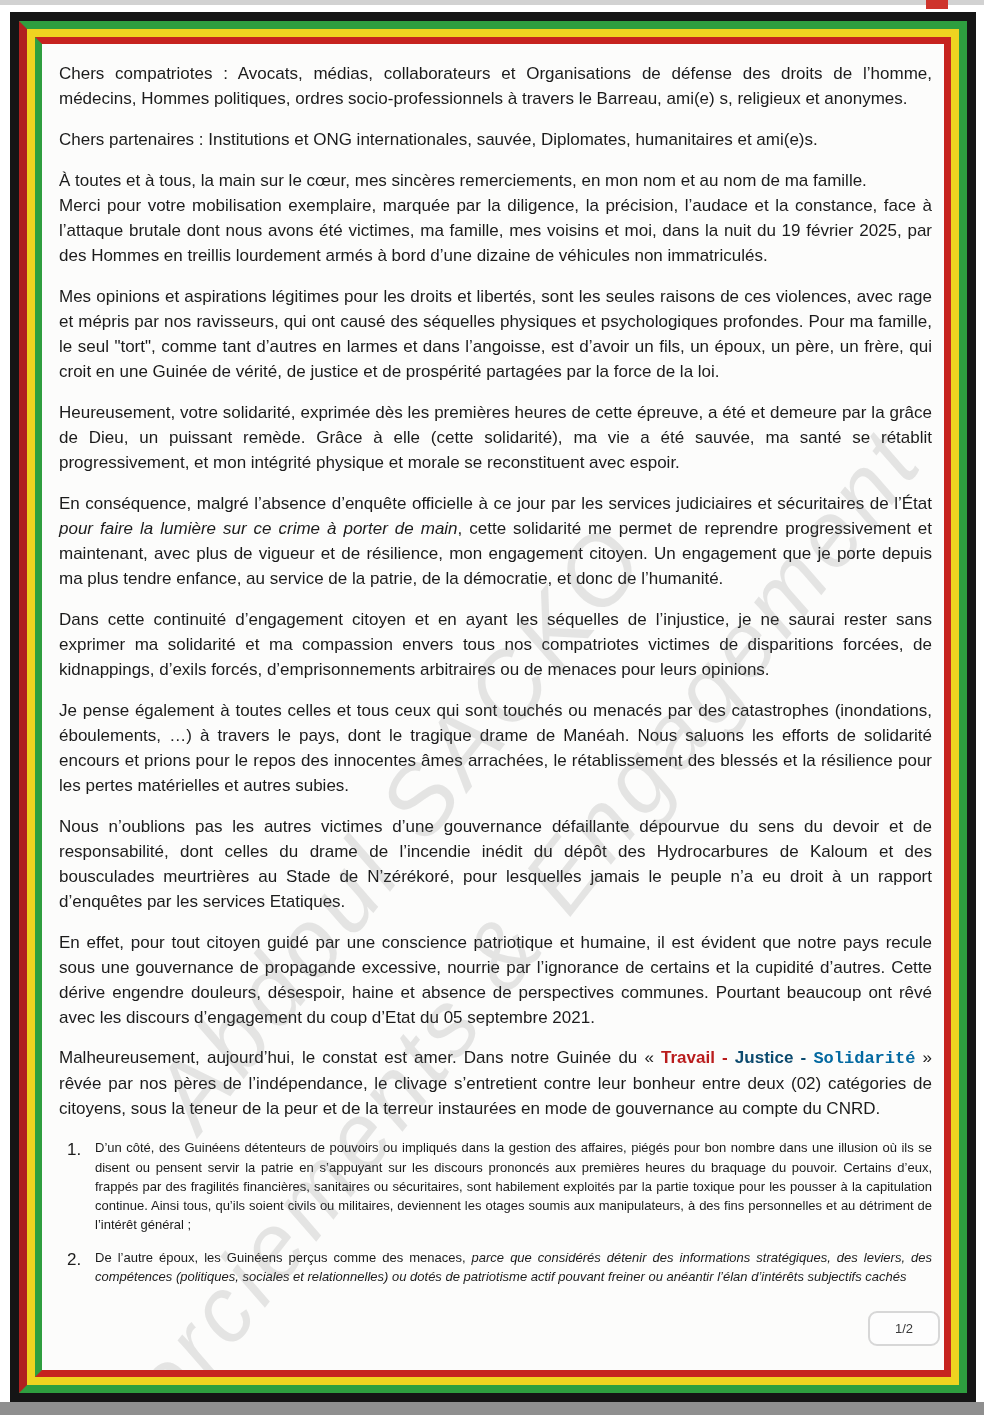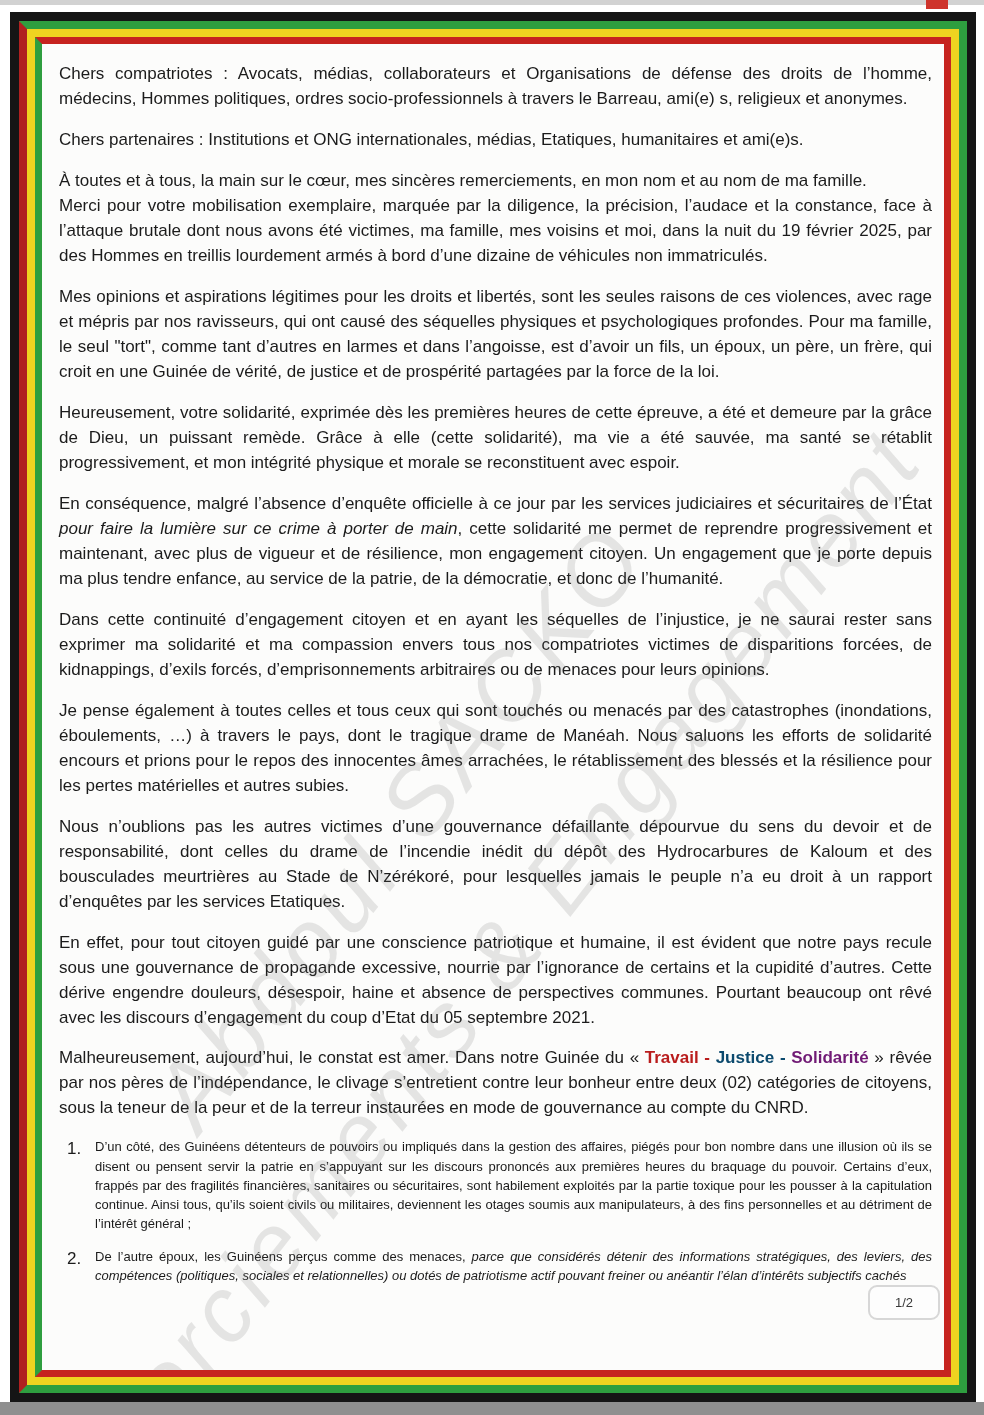--- a/index.html
+++ b/index.html
@@ -33,29 +33,29 @@
   .bold{font-weight:normal;}
 
   .olist{margin:2px 0 0 0;}
   .oli{display:flex;margin:0 0 14px 0;}
   .oli .num{flex:none;width:36px;padding-left:8px;box-sizing:border-box;font-size:17px;line-height:1.47;}
   .oli .litext{flex:1;text-align:justify;white-space:pre-wrap;font-size:13px;line-height:1.47;}
 
   .seg-i{font-style:italic;}
   .seg-red{color:#b91c1c;font-weight:bold;}
   .seg-yel{color:#0c4a6e;font-weight:bold;}
-  .seg-grn{color:#701a75;font-weight:bold;}
+  .seg-grn{color:#0369a1;font-weight:bold;font-family:Liberation Mono, monospace;}
 
   .wm{position:absolute;pointer-events:none;white-space:nowrap;color:#6d6d6d;opacity:0.16;
       font-style:italic;font-weight:400;letter-spacing:6px;transform-origin:left bottom;z-index:2;}
   .wm1{left:175px;top:995px;font-size:96px;transform:rotate(-52deg);}
   .wm2{left:18px;top:1455px;font-size:92px;transform:rotate(-52deg);}
 
   .page-badge{
-    position:absolute;right:4px;bottom:50px;min-width:44px;text-align:center;
+    position:absolute;right:4px;bottom:24px;min-width:44px;text-align:center;
     background:#fdfdfd;border:2px solid #d7d7d7;border-radius:9px;
     padding:8px 12px;font-size:13px;color:#3a3a3a;z-index:3;
   }
   .content{position:relative;z-index:1;}
 </style>
 </head>
 <body>
 
 <div class="screen">
   <div class="scan-top-line"></div>
@@ -65,21 +65,21 @@
     <div class="frame-l1">
       <div class="frame-l2">
         <div class="frame-l3">
           <div class="page-inner">
 
             <div class="wm wm1">Abdoul SACKO</div>
             <div class="wm wm2">Remerciements &amp; Engagement</div>
 
             <div class="content">
               <p class="para bold"><span>Chers compatriotes : Avocats, médias, collaborateurs et Organisations de défense des droits de l’homme, médecins, Hommes politiques, ordres socio-professionnels à travers le Barreau, ami(e) s, religieux et anonymes.</span></p>
-              <p class="para bold"><span>Chers partenaires : Institutions et ONG internationales, médias, Etatiques, humanitaires et ami(e)s.</span></p>
+              <p class="para bold"><span>Chers partenaires : Institutions et ONG internationales, sauvée, Diplomates, humanitaires et ami(e)s.</span></p>
               <p class="para"><span>À toutes et à tous, la main sur le cœur, mes sincères remerciements, en mon nom et au nom de ma famille.
 Merci pour votre mobilisation exemplaire, marquée par la diligence, la précision, l’audace et la constance, face à l’attaque brutale dont nous avons été victimes, ma famille, mes voisins et moi, dans la nuit du 19 février 2025, par des Hommes en treillis lourdement armés à bord d’une dizaine de véhicules non immatriculés.</span></p>
               <p class="para"><span>Mes opinions et aspirations légitimes pour les droits et libertés, sont les seules raisons de ces violences, avec rage et mépris par nos ravisseurs, qui ont causé des séquelles physiques et psychologiques profondes. Pour ma famille, le seul "tort", comme tant d’autres en larmes et dans l’angoisse, est d’avoir un fils, un époux, un père, un frère, qui croit en une Guinée de vérité, de justice et de prospérité partagées par la force de la loi.</span></p>
               <p class="para"><span>Heureusement, votre solidarité, exprimée dès les premières heures de cette épreuve, a été et demeure par la grâce de Dieu, un puissant remède. Grâce à elle (cette solidarité), ma vie a été sauvée, ma santé se rétablit progressivement, et mon intégrité physique et morale se reconstituent avec espoir.</span></p>
               <p class="para"><span>En conséquence, malgré l’absence d’enquête officielle à ce jour par les services judiciaires et sécuritaires de l’État </span><span class="seg-i">pour faire la lumière sur ce crime à porter de main</span><span>, cette solidarité me permet de reprendre progressivement et maintenant, avec plus de vigueur et de résilience, mon engagement citoyen. Un engagement que je porte depuis ma plus tendre enfance, au service de la patrie, de la démocratie, et donc de l’humanité.</span></p>
               <p class="para"><span>Dans cette continuité d’engagement citoyen et en ayant les séquelles de l’injustice, je ne saurai rester sans exprimer ma solidarité et ma compassion envers tous nos compatriotes victimes de disparitions forcées, de kidnappings, d’exils forcés, d’emprisonnements arbitraires ou de menaces pour leurs opinions.</span></p>
               <p class="para"><span>Je pense également à toutes celles et tous ceux qui sont touchés ou menacés par des catastrophes (inondations, éboulements, …) à travers le pays, dont le tragique drame de Manéah. Nous saluons les efforts de solidarité encours et prions pour le repos des innocentes âmes arrachées, le rétablissement des blessés et la résilience pour les pertes matérielles et autres subies.</span></p>
               <p class="para"><span>Nous n’oublions pas les autres victimes d’une gouvernance défaillante dépourvue du sens du devoir et de responsabilité, dont celles du drame de l’incendie inédit du dépôt des Hydrocarbures de Kaloum et des bousculades meurtrières au Stade de N’zérékoré, pour lesquelles jamais le peuple n’a eu droit à un rapport d’enquêtes par les services Etatiques.</span></p>
               <p class="para"><span>En effet, pour tout citoyen guidé par une conscience patriotique et humaine, il est évident que notre pays recule sous une gouvernance de propagande excessive, nourrie par l’ignorance de certains et la cupidité d’autres. Cette dérive engendre douleurs, désespoir, haine et absence de perspectives communes. Pourtant beaucoup ont rêvé avec les discours d’engagement du coup d’Etat du 05 septembre 2021.</span></p>
               <p class="para"><span>Malheureusement, aujourd’hui, le constat est amer. Dans notre Guinée du « </span><span class="seg-red">Travail</span><span class="seg-red"> - </span><span class="seg-yel">Justice</span><span class="seg-yel"> - </span><span class="seg-grn">Solidarité</span><span> » rêvée par nos pères de l’indépendance, le clivage s’entretient contre leur bonheur entre deux (02) catégories de citoyens, sous la teneur de la peur et de la terreur instaurées en mode de gouvernance au compte du CNRD.</span></p>

